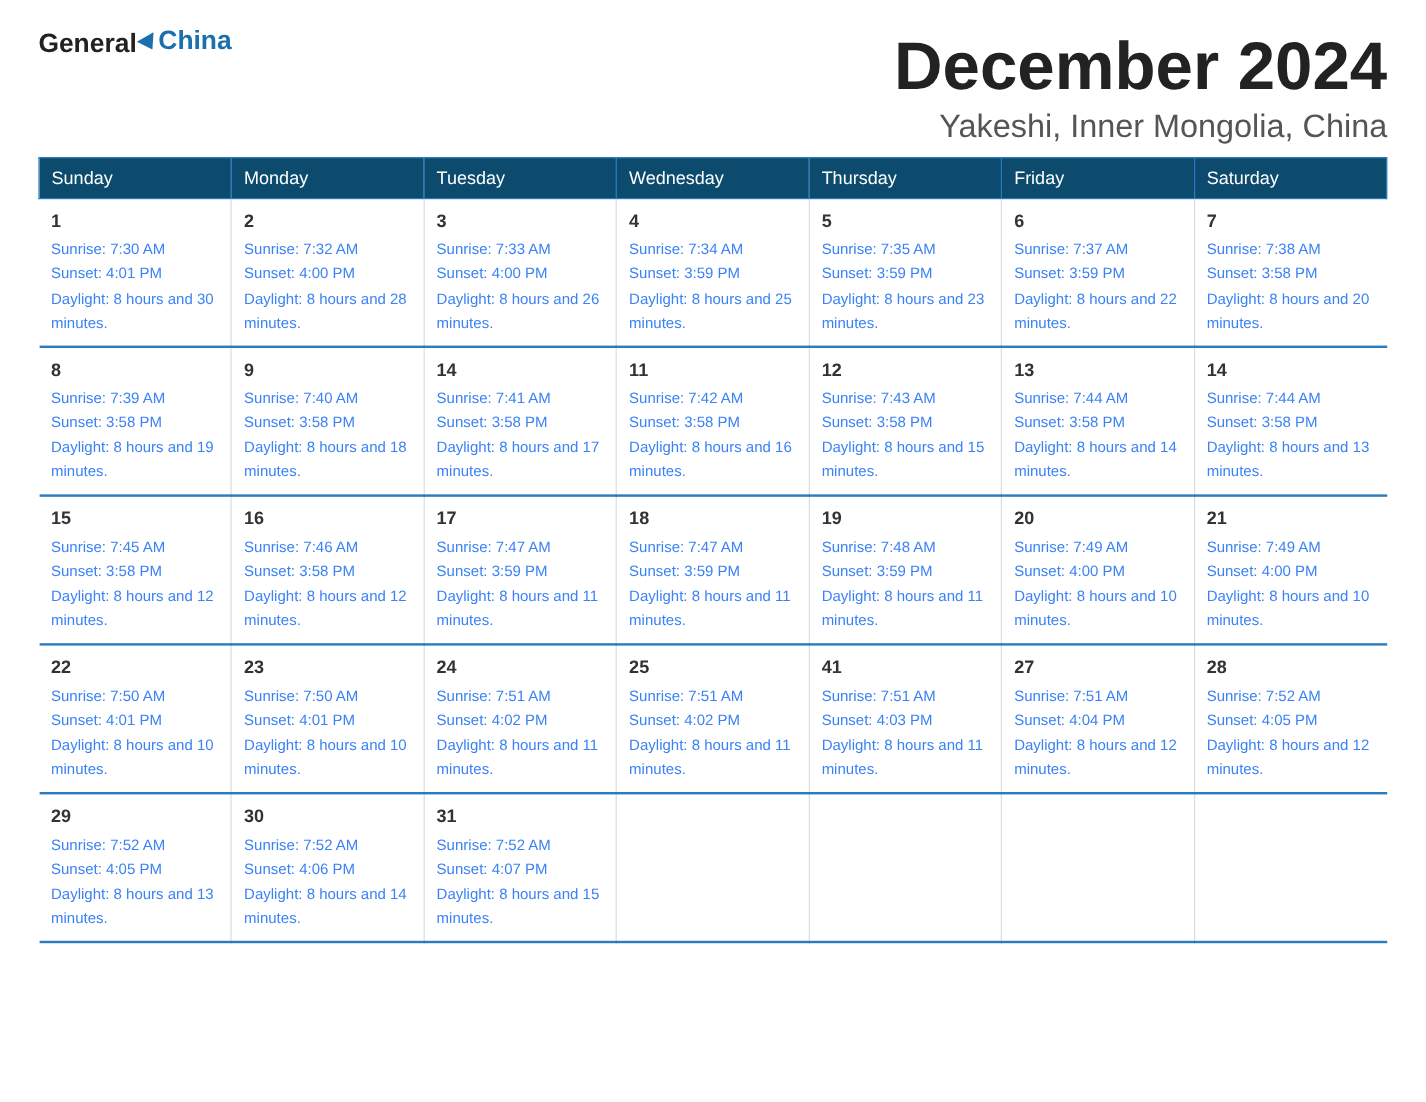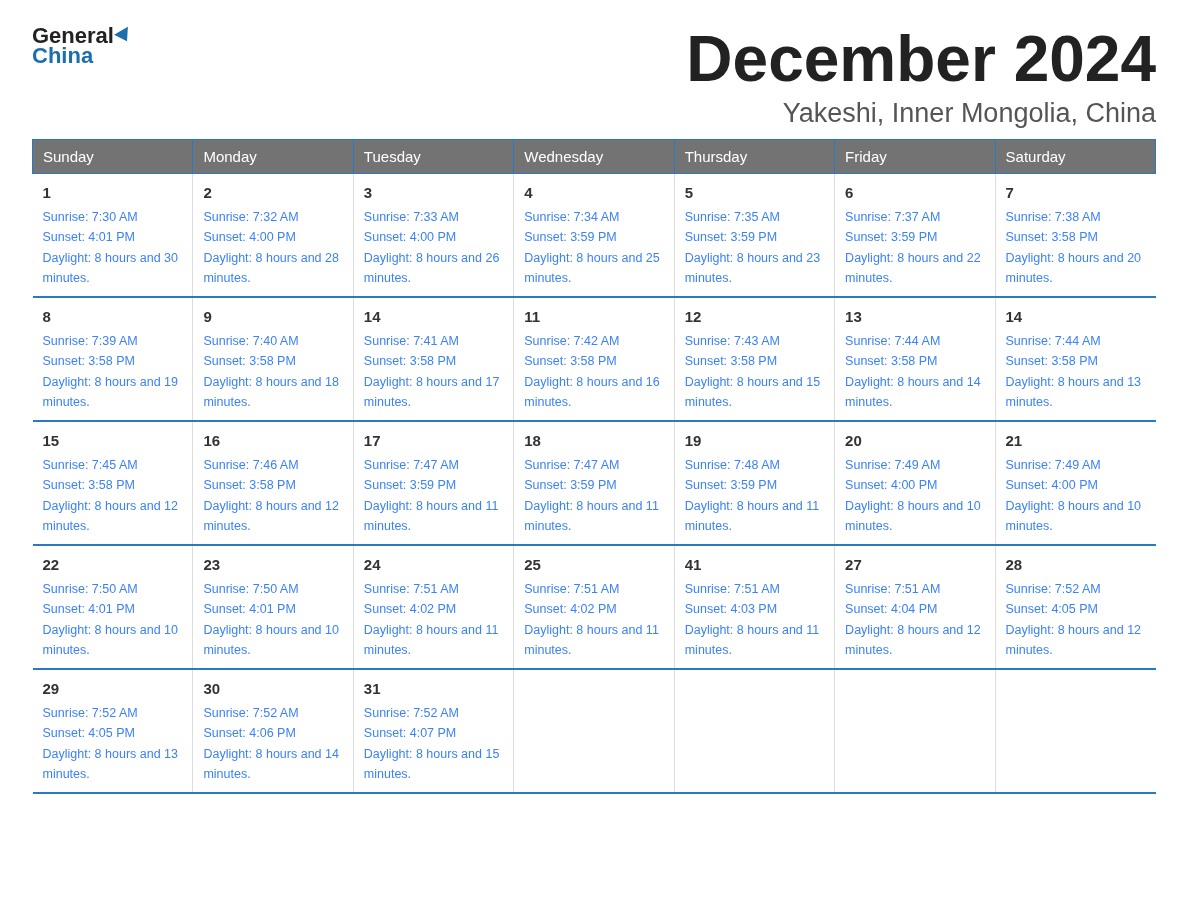--- a/index.html
+++ b/index.html
@@ -11,22 +11,22 @@
       min-height: 918px;
     }
     .header-row {
       display: flex;
       justify-content: space-between;
       align-items: flex-start;
       margin-bottom: 8px;
     }
     .logo {
       display: flex;
-      flex-direction: column;
-      align-items: flex-start;
+      flex-direction: row;
+      align-items: center;
     }
     .logo-text {
       font-size: 22px;
       font-weight: bold;
       color: #222;
       line-height: 1.1;
     }
     .logo-general { color: #222; }
     .logo-blue { color: #1a6faf; }
     .logo-triangle {
@@ -37,38 +37,38 @@
       border-right: 8px solid transparent;
       border-top: 12px solid #1a6faf;
       margin-left: 2px;
       vertical-align: middle;
       transform: rotate(-30deg);
     }
     .title-block {
       text-align: right;
     }
     .month-title {
-      font-size: 64px;
+      font-size: 56px;
       font-weight: bold;
       color: #222;
       line-height: 1.1;
     }
     .location-title {
       font-size: 27px;
       color: #555;
       margin-top: 4px;
     }
     table {
       width: 100%;
       border-collapse: collapse;
       margin-top: 10px;
       table-layout: fixed;
     }
     thead tr {
-      background-color: #737373;
+      background-color: #0c4a6e;
     }
     thead th {
       color: #fff;
       font-size: 15px;
       font-weight: normal;
       padding: 8px 10px;
       text-align: left;
       border: 1px solid #2a7abf;
     }
     tbody tr {

